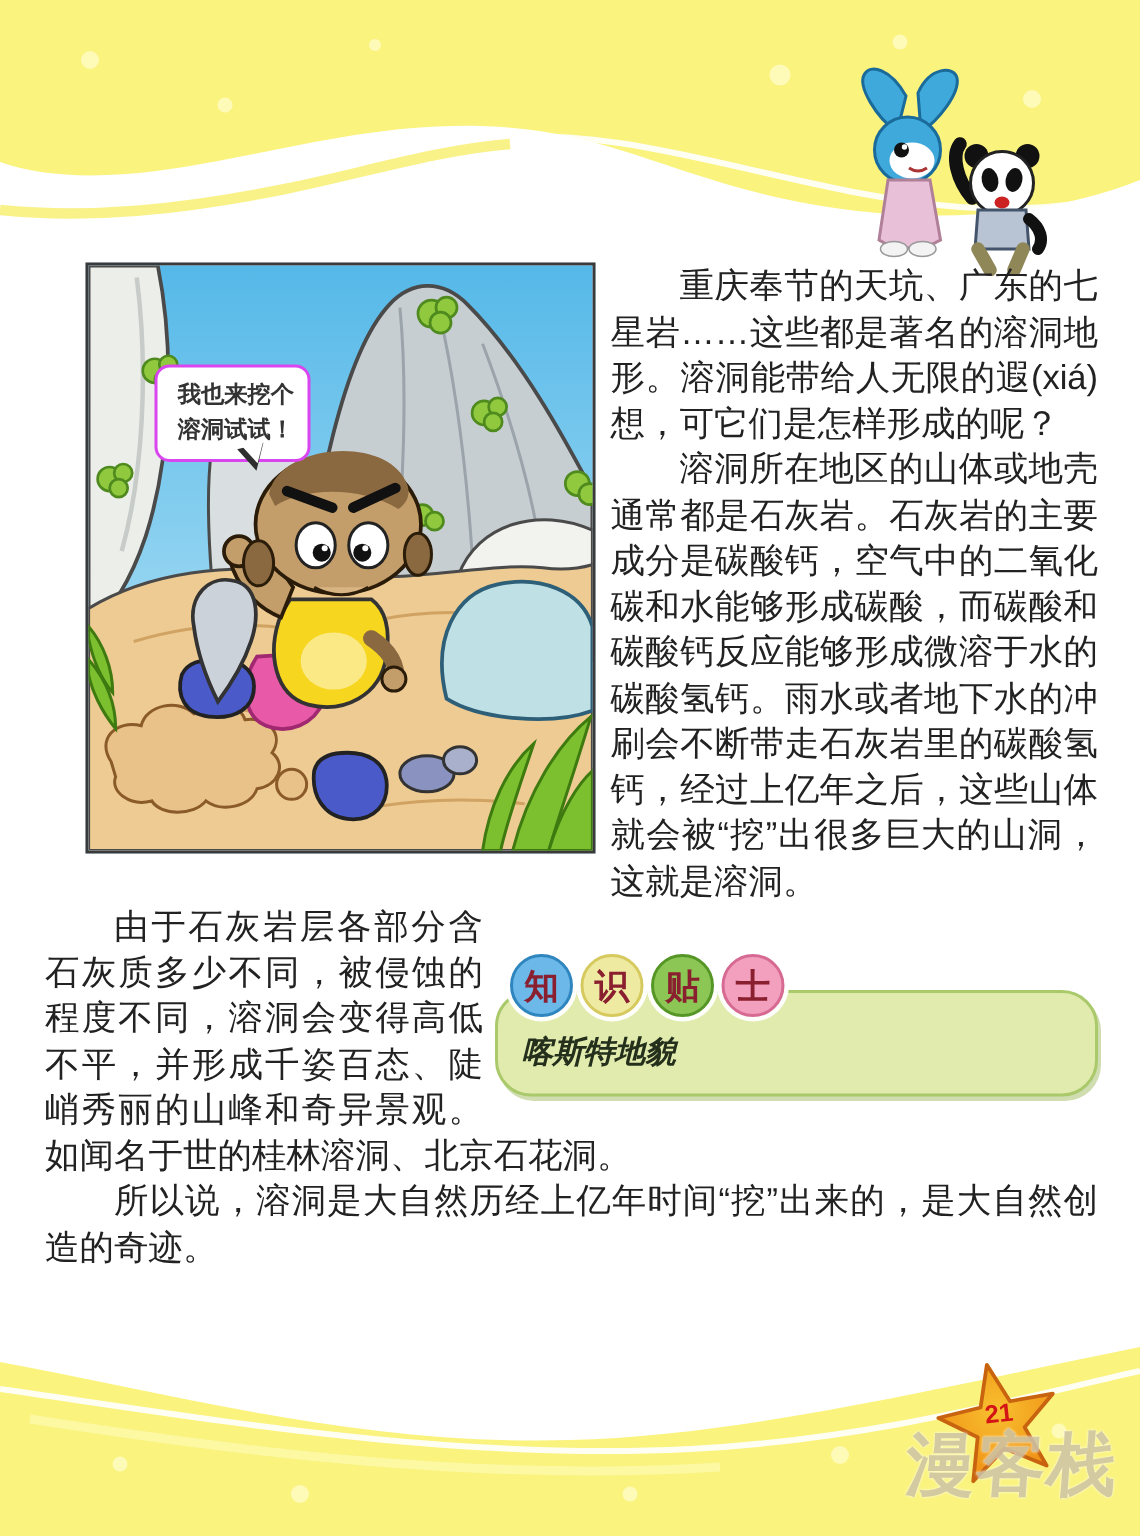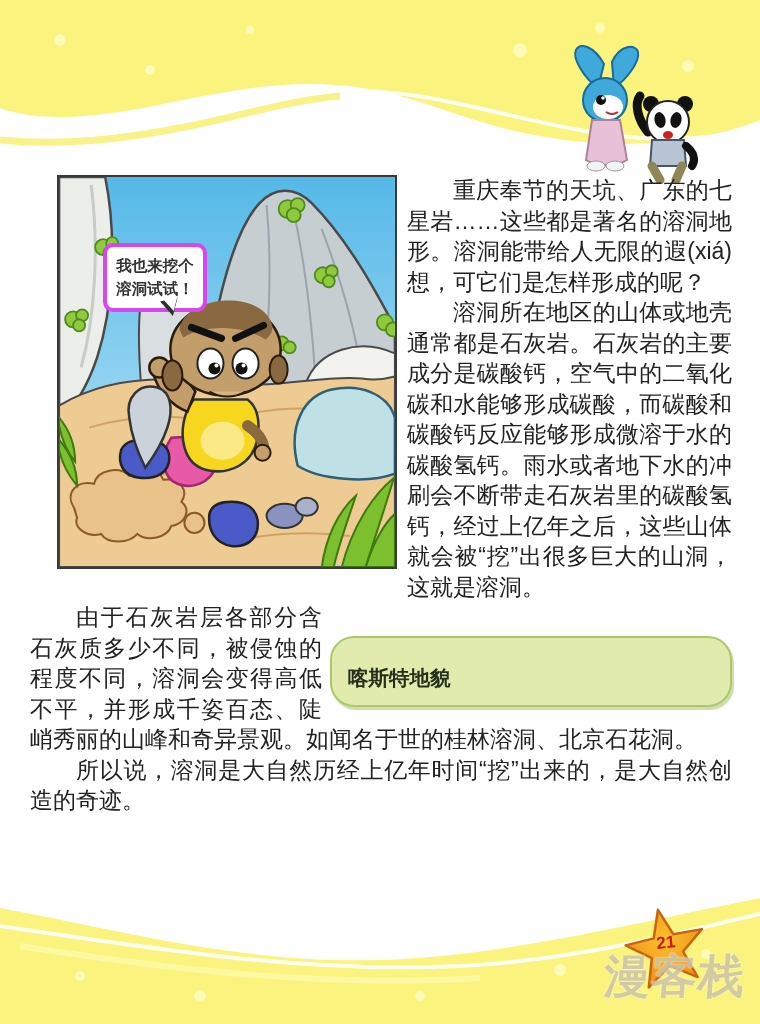--- a/index.html
+++ b/index.html
@@ -19,23 +19,23 @@
   }
   .content p{margin:0;text-indent:2em;}
   .comic-panel{
     float:left;width:340px;height:394px;margin:0 10px 6px 27px;
     border:2.5px solid #3a3a3a;box-sizing:border-box;position:relative;
     background:#bfe5f6;
   }
   .comic-panel svg{display:block;width:100%;height:100%;}
   .speech-bubble{
     position:absolute;left:44px;top:66px;width:104px;
-    background:#fff;border:4px solid #d946ef;border-radius:10px;
+    background:#fff;border:2px solid #d946ef;border-radius:10px;
     padding:7px 9px;font-size:15.5px;line-height:1.5;font-weight:bold;
-    color:#333;text-align:center;text-indent:0;box-sizing:border-box;
+    color:#333;text-align:right;text-indent:0;box-sizing:border-box;
   }
   .speech-bubble::before{
     content:"";position:absolute;bottom:-17px;left:56px;width:0;height:0;
     border:9px solid transparent;border-top:17px solid #2e2e2e;
     transform:rotate(-14deg);
   }
   .speech-bubble::after{
     content:"";position:absolute;bottom:-10px;left:59px;width:0;height:0;
     border:7px solid transparent;border-top:13px solid #fff;
     transform:rotate(-14deg);
@@ -52,21 +52,21 @@
   }
   .tip-badge.b0{background:#6cb8e8;border-color:#2f86bf;}
   .tip-badge.b1{background:#efeaa2;border-color:#d6c95e;}
   .tip-badge.b2{background:#8cc655;border-color:#569627;}
   .tip-badge.b3{background:#f2a0bd;border-color:#d66a92;}
   .tipbox{
     position:relative;z-index:1;
     background:#e1ebae;border:2px solid #a9c96b;border-radius:24px;
     box-shadow:2px 3px 0 rgba(150,180,80,.45);
     padding:26px 17px 13px 16px;box-sizing:border-box;
-    font-size:20.5px;line-height:27.5px;color:#25301c;
+    font-size:20.5px;line-height:27.5px;color:#25301c;font-style:italic;
   }
   .tip-title{font-weight:bold;text-indent:0 !important;}
   .tip-body{text-indent:2em;}
 
   .page-star{position:absolute;left:622px;top:903px;width:88px;height:90px;}
   .page-star svg{display:block;width:100%;height:100%;}
   .page-num{
     position:absolute;left:0;right:0;top:30px;text-align:center;
     color:#d31515;font-size:17px;font-weight:bold;transform:rotate(-6deg);
   }
@@ -227,20 +227,23 @@
         <path d="M150,214 Q168,224 186,214" fill="#d8b482" stroke="#2a1c08" stroke-width="2"></path>
       </g>
     </svg>
     <div class="speech-bubble">我也来挖个溶洞试试！</div>
   </div>
 
   <p>重庆奉节的天坑、广东的七星岩……这些都是著名的溶洞地形。溶洞能带给人无限的遐(xiá)想，可它们是怎样形成的呢？</p>
   <p>溶洞所在地区的山体或地壳通常都是石灰岩。石灰岩的主要成分是碳酸钙，空气中的二氧化碳和水能够形成碳酸，而碳酸和碳酸钙反应能够形成微溶于水的碳酸氢钙。雨水或者地下水的冲刷会不断带走石灰岩里的碳酸氢钙，经过上亿年之后，这些山体就会被“挖”出很多巨大的山洞，这就是溶洞。</p>
 
   <div class="tipbox-wrap">
+    <div class="tip-badges">
+      <span class="tip-badge b0">知</span><span class="tip-badge b1">识</span><span class="tip-badge b2">贴</span><span class="tip-badge b3">士</span>
+    </div>
     <div class="tipbox">
       <p class="tip-title">喀斯特地貌</p>
     </div>
   </div>
 
   <p>由于石灰岩层各部分含石灰质多少不同，被侵蚀的程度不同，溶洞会变得高低不平，并形成千姿百态、陡峭秀丽的山峰和奇异景观。如闻名于世的桂林溶洞、北京石花洞。</p>
   <p>所以说，溶洞是大自然历经上亿年时间“挖”出来的，是大自然创造的奇迹。</p>
 </div>
 
 <div class="page-star">

